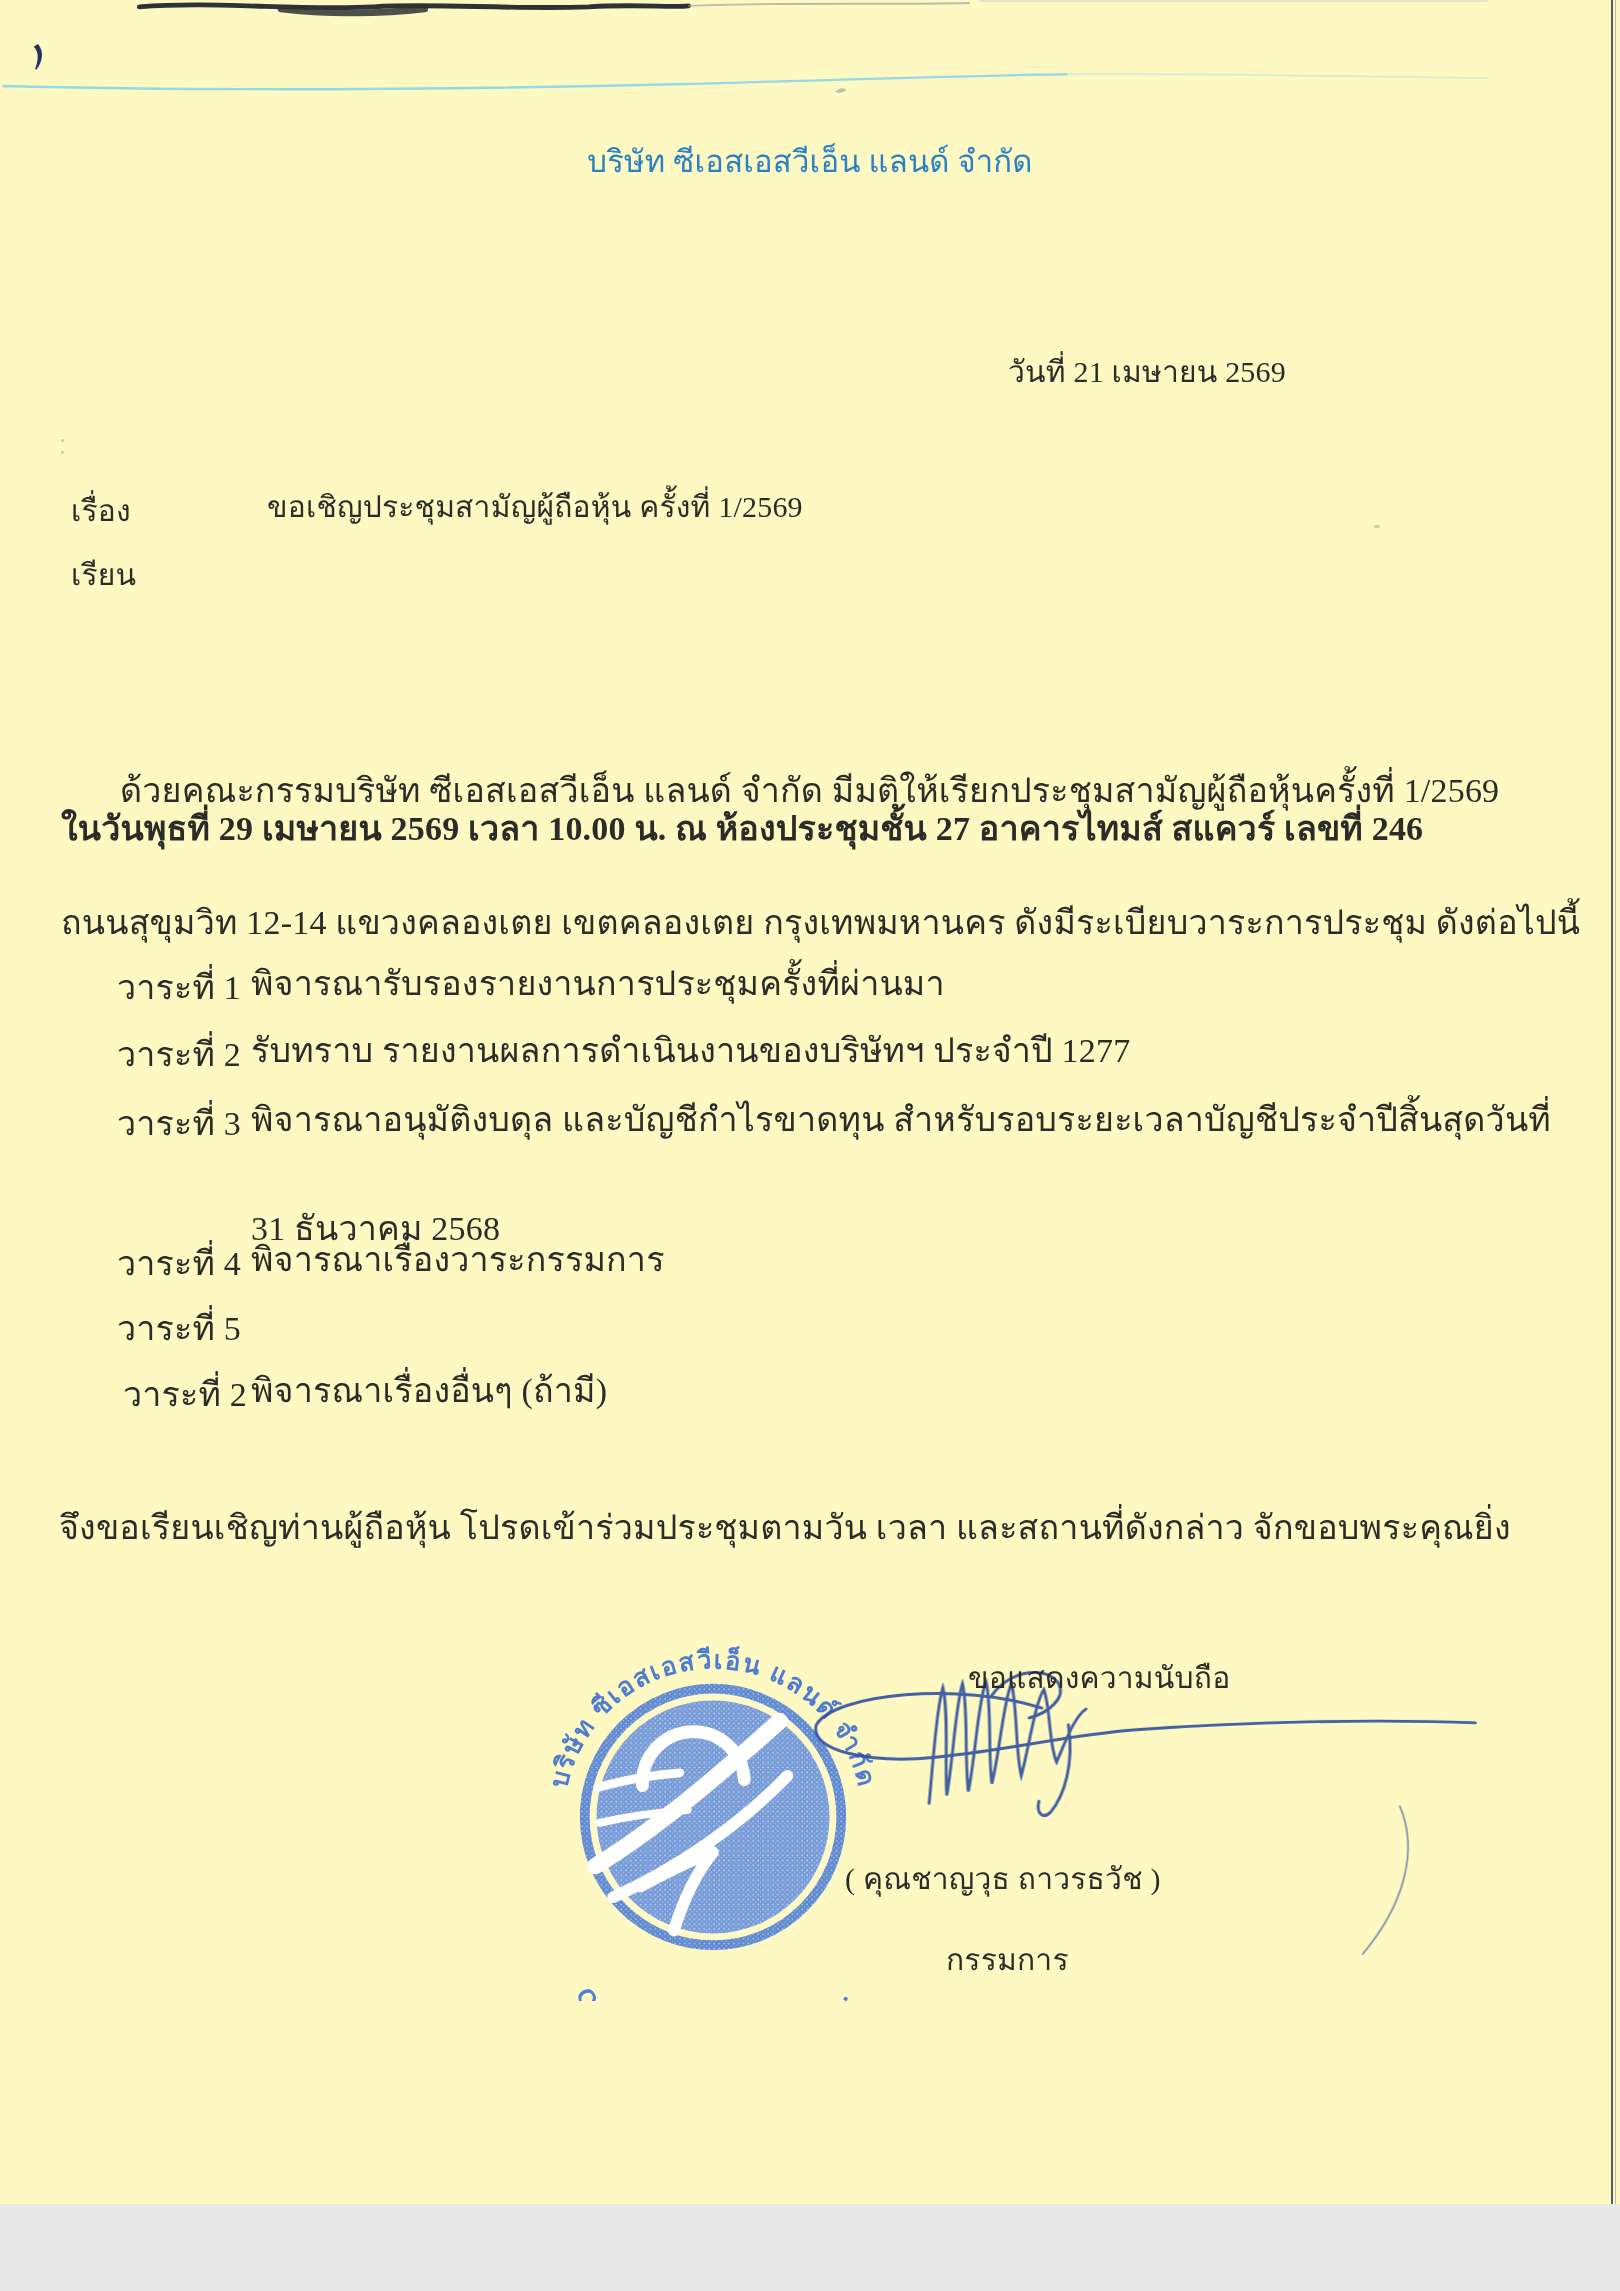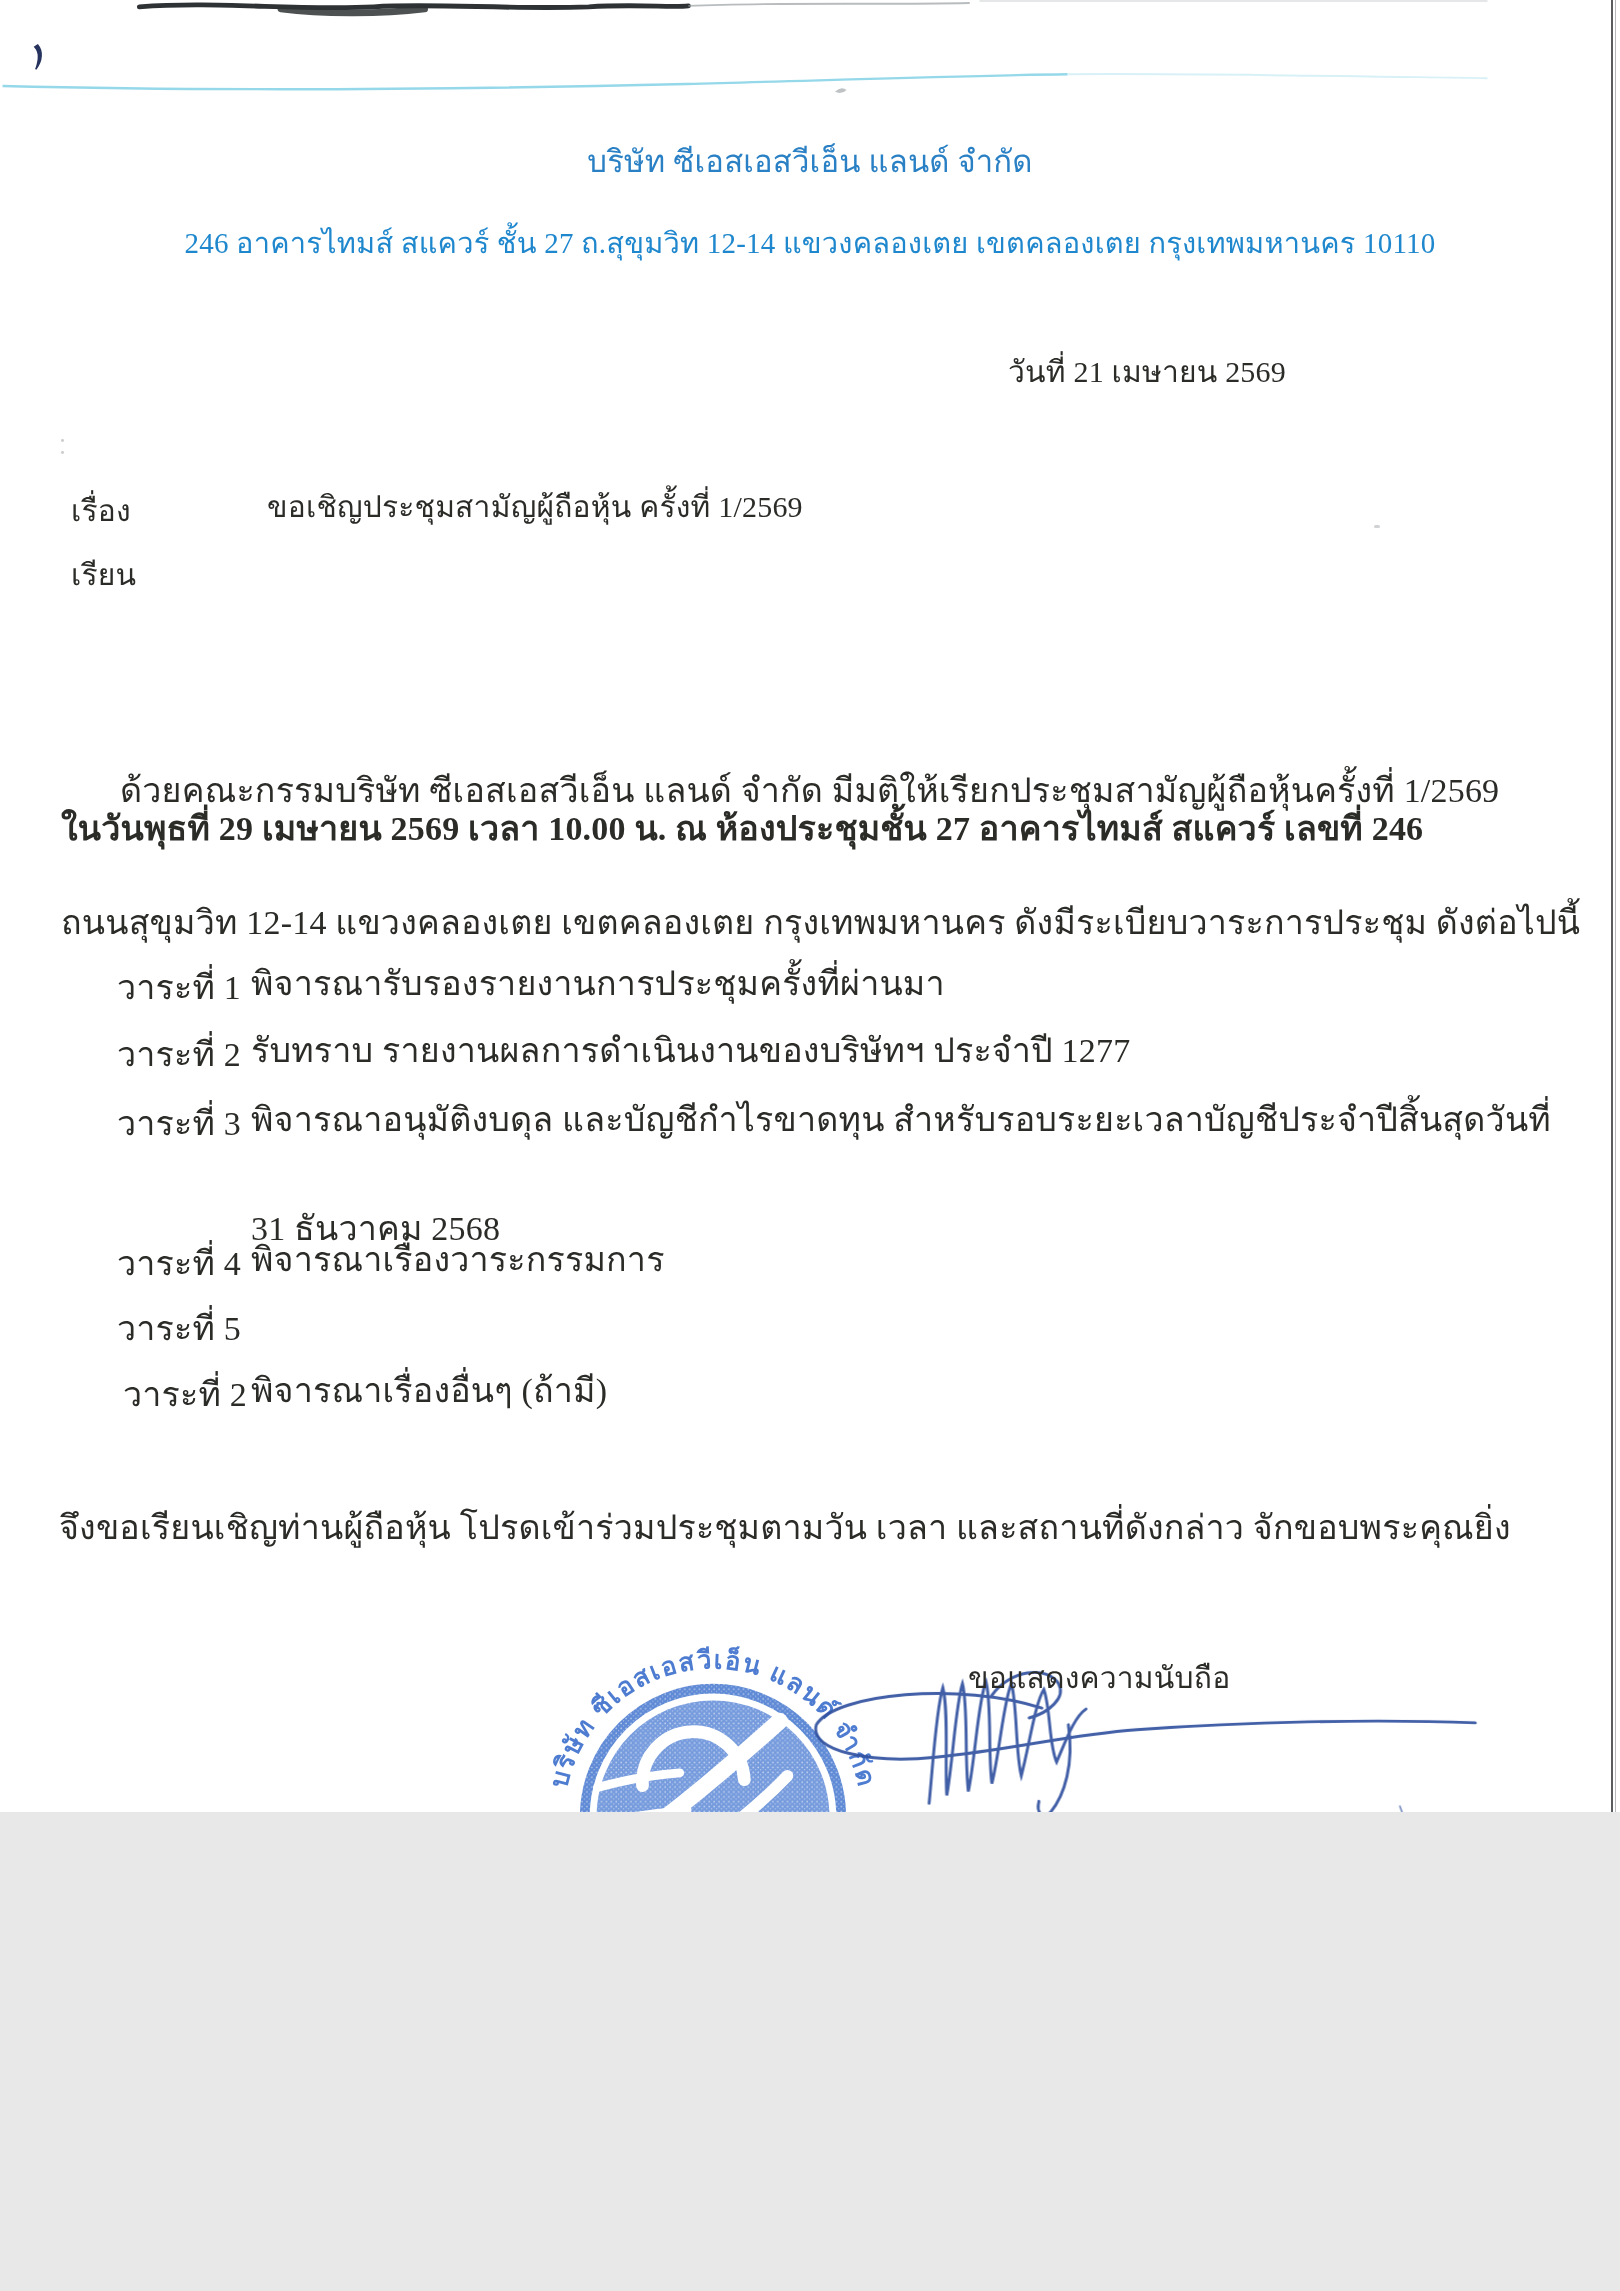--- a/index.html
+++ b/index.html
@@ -1,19 +1,19 @@
 <!DOCTYPE html>
 <html style="--header-blue: #2a80c4; --address-blue: #1e87cd; --body-text: #2b2b28; --stamp-blue: #4d7cd0; --stamp-fill: #6a92da; --signature-blue: #31519f; --scan-line-cyan: #8fd6e8; --scan-streak-dark: #2e3234;"><head>
 <meta charset="utf-8">
 <style>
   html,body{margin:0;padding:0;background:#e8e8e8;}
   #page{
     position:relative;
-    width:1620px;height:1812px;
-    background:#ffffff;
+    width:1620px;height:2204px;
+    background:#fef9c3;
     overflow:hidden;
     font-family:"Liberation Serif","DejaVu Serif",serif;
   }
   .t{
     position:absolute;
     white-space:nowrap;
     color:var(--body-text,#2b2b28);
     font-size:34px;
     line-height:1.25;
     letter-spacing:0.2px;
@@ -46,21 +46,20 @@
 
   <div class="artifact-dot" style="left:61px;top:439px;width:2.9px;height:2.9px;opacity:.45;"></div>
   <div class="artifact-dot" style="left:61px;top:451px;width:2.9px;height:2.9px;opacity:.45;"></div>
 
   <div class="artifact-dot" style="left:1374px;top:525px;width:5.9px;height:2.9px;border-radius:2px;opacity:.4;"></div>
 
   <div class="edge-line" style="left:1611px;width:2px;background:#595d60;"></div>
   <div class="edge-line" style="left:1615px;width:1px;background:#b6babd;"></div>
 
   <div class="t title center" style="top:143px;">บริษัท  ซีเอสเอสวีเอ็น แลนด์  จำกัด</div>
-  <div class="t addr center" style="top:225px;">246 อาคารไทมส์ สแควร์ ชั้น 27 ถ.สุขุมวิท 12-14 แขวงคลองเตย เขตคลองเตย กรุงเทพมหานคร 10110</div>
 
   <div class="t date" style="left:1008px;top:353px;">วันที่ 21  เมษายน  2569</div>
 
   <div class="t label" style="left:71px;top:492px;">เรื่อง</div>
   <div class="t label" style="left:267px;top:488px;">ขอเชิญประชุมสามัญผู้ถือหุ้น ครั้งที่ 1/2569</div>
   <div class="t label" style="left:71px;top:556px;">เรียน</div>
 
   <div class="t" style="left:120px;top:770px;">ด้วยคณะกรรมบริษัท ซีเอสเอสวีเอ็น แลนด์ จำกัด มีมติให้เรียกประชุมสามัญผู้ถือหุ้นครั้งที่ 1/2569</div>
   <div class="t" style="left:61px;top:808px;font-weight:bold;">ในวันพุธที่ 29 เมษายน 2569 เวลา 10.00 น. ณ ห้องประชุมชั้น 27 อาคารไทมส์ สแควร์ เลขที่ 246</div>
   <div class="t" style="left:61px;top:902px;">ถนนสุขุมวิท 12-14 แขวงคลองเตย เขตคลองเตย  กรุงเทพมหานคร  ดังมีระเบียบวาระการประชุม ดังต่อไปนี้</div>

